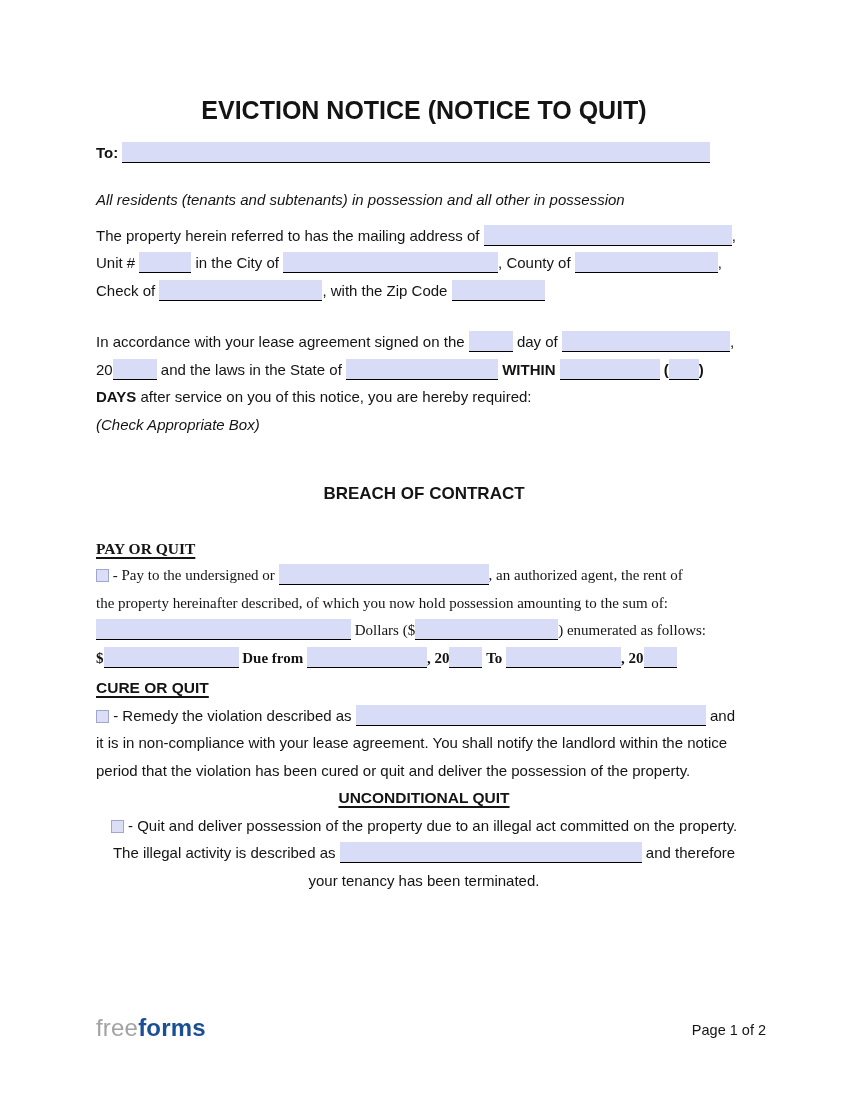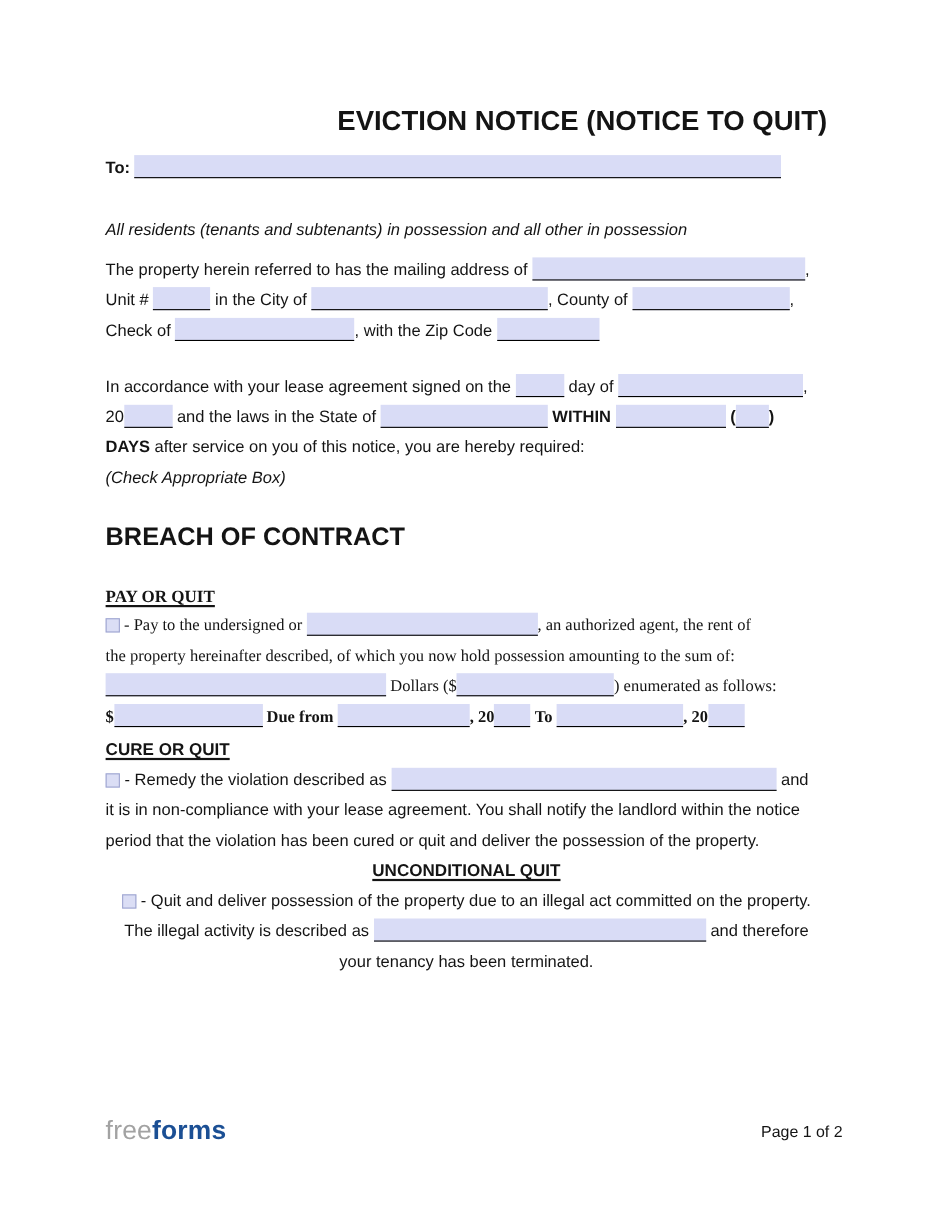--- a/index.html
+++ b/index.html
@@ -16,43 +16,43 @@
   body{font-family:"Liberation Sans",sans-serif;color:var(--text-color);}
   .page{
     position:relative;
     width:848px;height:1098px;
     background:#ffffff;
     overflow:hidden;
   }
   .content{padding:0 96px;}
   .title{
     margin-top:96px;
-    text-align:right;
+    text-align:center;
     font-size:25px;
     font-weight:700;
     line-height:1.15;
   }
   .line{
     height:27.5px;
     line-height:27.5px;
     font-size:15px;
     white-space:pre;
   }
   .to-line{margin-top:14px;}
   .to-line span.b{font-weight:700;margin-top:32px;}
   .note{
-    margin-top:30px;
+    margin-top:20px;
     font-style:italic;
   }
   .p-property{margin-top:8px;}
   .p-accordance{margin-top:24px;}
   .breach{
-    margin-top:26px;
-    text-align:left;
-    font-size:23px;
+    margin-top:42px;
+    text-align:center;
+    font-size:17px;
     font-weight:700;
     line-height:27.5px;
     height:27.5px;
   }
   .section-pay{margin-top:27px;font-family:Liberation Serif, serif;}
   .section-cure{margin-top:2px;}
   .section-uncond{margin-top:0;text-align:center;}
   .shead{
     font-weight:700;
     font-size:15.5px;

